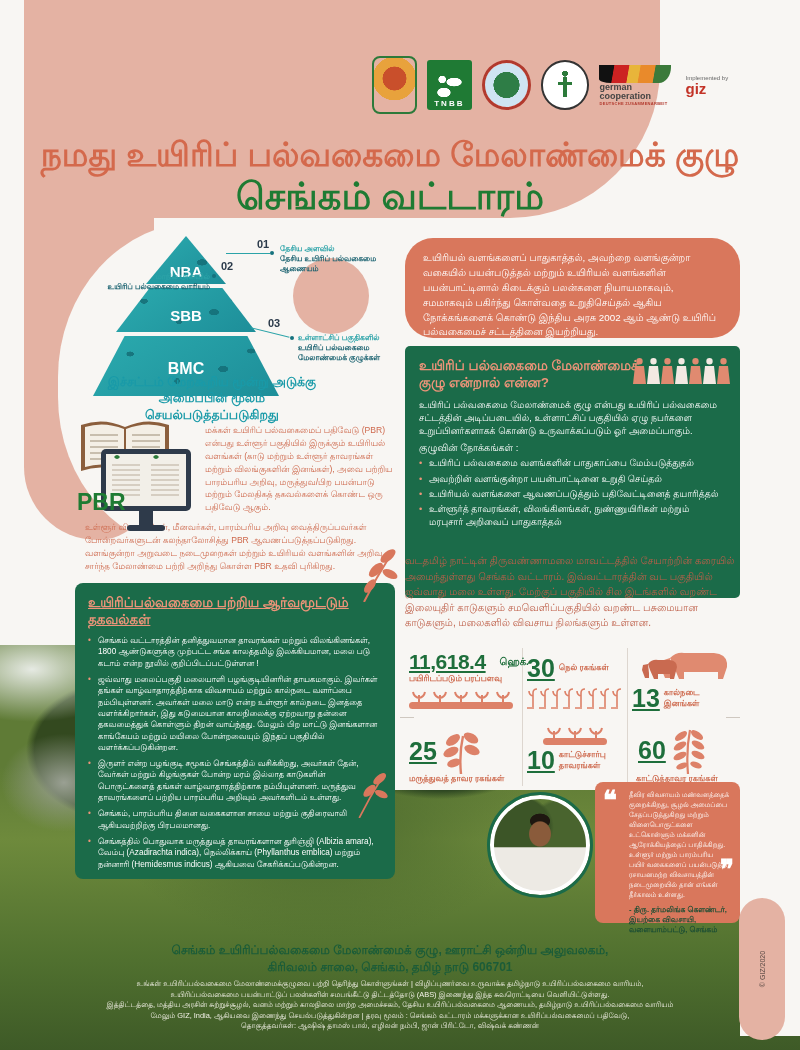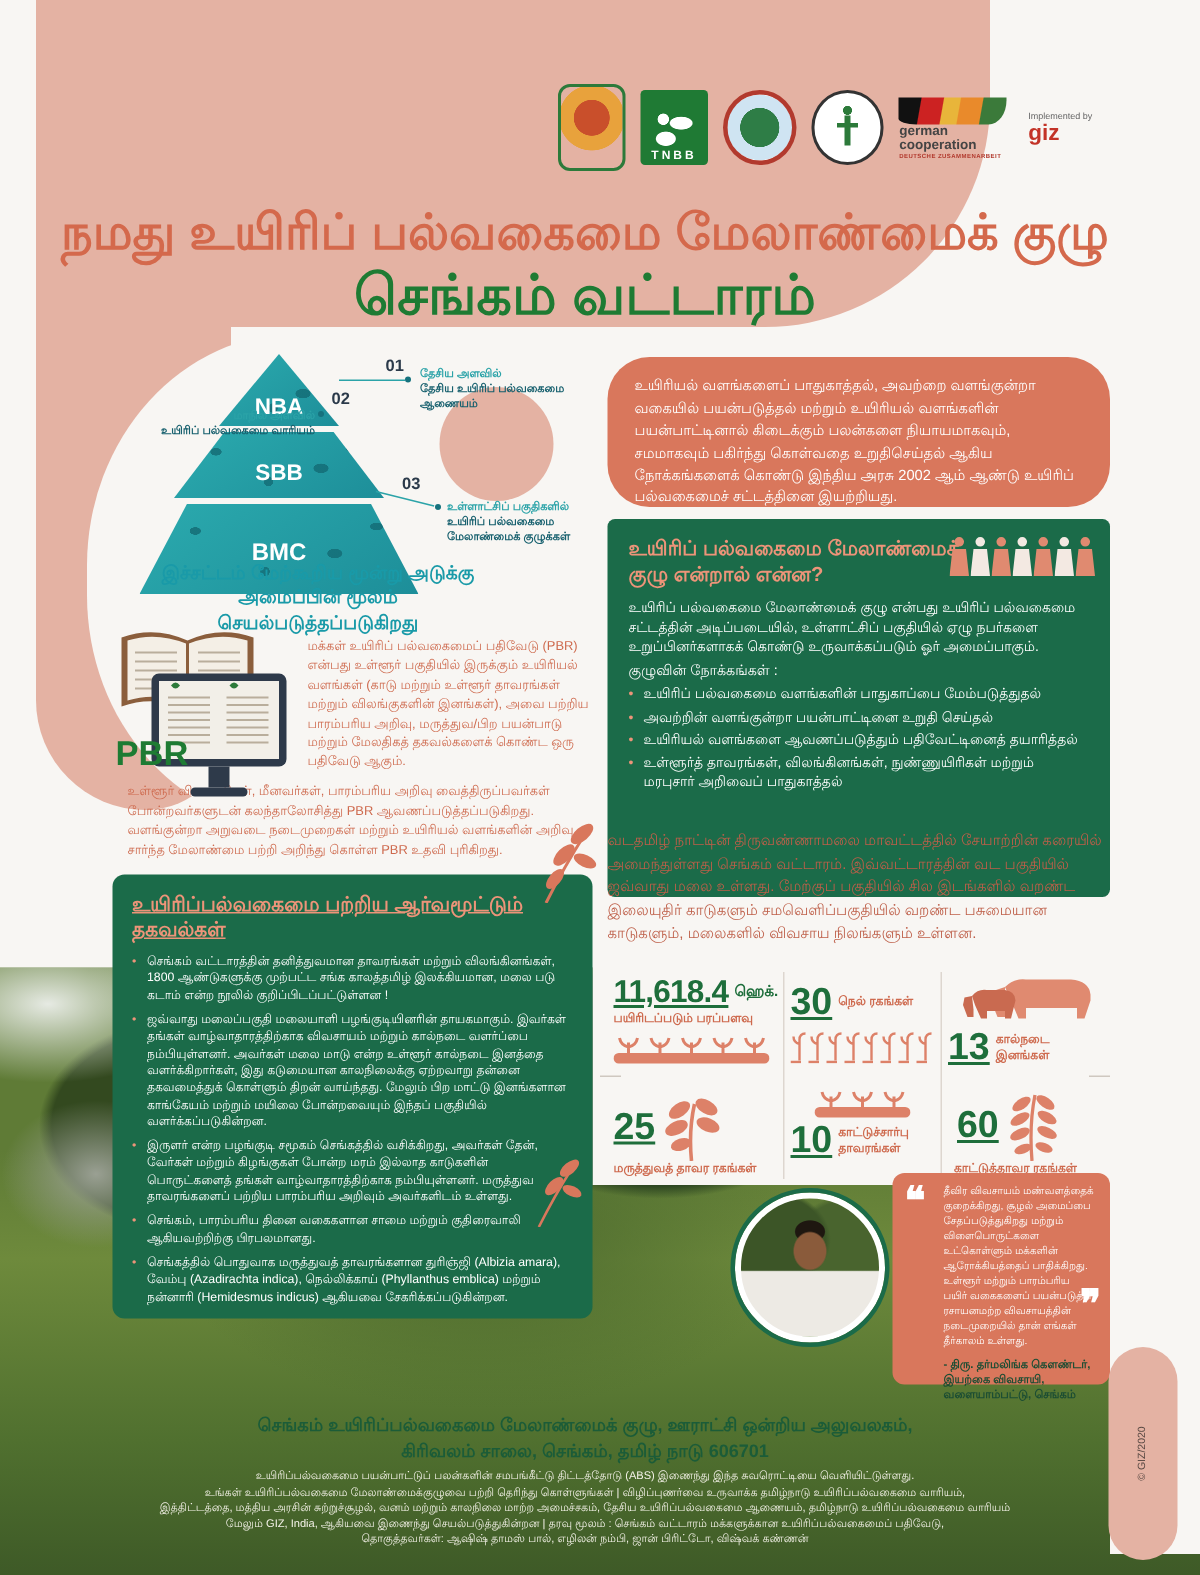--- a/index.html
+++ b/index.html
@@ -97,21 +97,21 @@
   .region{left:405px;top:553px;width:335px;z-index:3;font-size:10px;line-height:1.55;color:#BE5F49;}
   
   .stats{left:405px;top:648px;width:335px;height:138px;z-index:3;display:grid;grid-template-columns:118px 105px 112px;grid-template-rows:72px 66px;}
   .cell{position:relative;padding:2px 4px;}
   .cell.bR{border-right:1px solid #DDD6CF;}
   .tickL{left:400px;top:717px;width:14px;height:1px;background:#CFC8C0;z-index:3;}
   .tickR{left:726px;top:717px;width:14px;height:1px;background:#CFC8C0;z-index:3;}
   .val{font-weight:bold;color:var(--stat-green);text-decoration:underline;}
   .v-xl{font-size:21px;letter-spacing:-.5px;}
   .v-lg{font-size:25px;}
-  .unit{font-size:10px;font-weight:bold;color:var(--stat-green);}
+  .unit{font-size:10px;font-weight:bold;color:var(--stat-green);margin-left:10px;}
   .slabel{font-size:8.2px;font-weight:bold;color:var(--salmon-deep);line-height:1.25;}
   .hrow{display:flex;align-items:center;gap:4px;}
   
   .qcircle{left:490px;top:795px;width:100px;height:100px;border-radius:50%;z-index:4;border:4px solid #fff;outline:3px solid var(--green-box);
     background:radial-gradient(26px 30px at 50% 38%,#8A5B3B 0 40%,rgba(0,0,0,0) 44%),
       radial-gradient(16px 12px at 50% 24%,#1E1710 0 60%,rgba(0,0,0,0) 65%),
       linear-gradient(to bottom,rgba(0,0,0,0) 0 52%,#EDEAE4 53% 100%),
       radial-gradient(60px 50px at 22% 30%,#3C5527 0 60%,rgba(0,0,0,0) 66%),
       radial-gradient(70px 60px at 82% 40%,#49642E 0 60%,rgba(0,0,0,0) 66%),
       linear-gradient(#5F7B36,#749040);}
@@ -397,22 +397,22 @@
     <span class="qmark qm2">❞</span>
     <div class="qtext">தீவிர விவசாயம் மண்வளத்தைக் குறைக்கிறது, சூழல் அமைப்பை சேதப்படுத்துகிறது மற்றும் விளைபொருட்களை உட்கொள்ளும் மக்களின் ஆரோக்கியத்தைப் பாதிக்கிறது. உள்ளூர் மற்றும் பாரம்பரிய பயிர் வகைகளைப் பயன்படுத்தி ரசாயனமற்ற விவசாயத்தின் நடைமுறையில் தான் எங்கள் தீர்காலம் உள்ளது.</div>
     <div class="qattr">- திரு. தர்மலிங்க கௌண்டர், இயற்கை விவசாயி, வளையாம்பட்டு, செங்கம்</div>
   </div>
 
   <div class="abs f-bold">
     <div>செங்கம் உயிரிப்பல்வகைமை மேலாண்மைக் குழு, ஊராட்சி ஒன்றிய அலுவலகம்,</div>
     <div>கிரிவலம் சாலை, செங்கம், தமிழ் நாடு 606701</div>
   </div>
   <div class="abs f-small">
+    <div>உங்கள் உயிரிப்பல்வகைமை மேலாண்மைக்குழுவை பற்றி தெரிந்து கொள்ளுங்கள் | விழிப்புணர்வை உருவாக்க தமிழ்நாடு உயிரிப்பல்வகைமை வாரியம்,</div>
     <div>உயிரிப்பல்வகைமை பயன்பாட்டுப் பலன்களின் சமபங்கீட்டு திட்டத்தோடு (ABS) இணைந்து இந்த சுவரொட்டியை வெளியிட்டுள்ளது.</div>
-    <div>உங்கள் உயிரிப்பல்வகைமை மேலாண்மைக்குழுவை பற்றி தெரிந்து கொள்ளுங்கள் | விழிப்புணர்வை உருவாக்க தமிழ்நாடு உயிரிப்பல்வகைமை வாரியம்,</div>
     <div>இத்திட்டத்தை, மத்திய அரசின் சுற்றுச்சூழல், வனம் மற்றும் காலநிலை மாற்ற அமைச்சகம், தேசிய உயிரிப்பல்வகைமை ஆணையம், தமிழ்நாடு உயிரிப்பல்வகைமை வாரியம்</div>
     <div>மேலும் GIZ, India, ஆகியவை இணைந்து செயல்படுத்துகின்றன | தரவு மூலம் : செங்கம் வட்டாரம் மக்களுக்கான உயிரிப்பல்வகைமைப் பதிவேடு,</div>
     <div>தொகுத்தவர்கள்: ஆஷிஷ் தாமஸ் பால், எழிலன் நம்பி, ஜான் பிரிட்டோ, விஷ்வக் கண்ணன்</div>
   </div>
 
   <div class="abs blob-br">
     <span class="credit">© GIZ/2020</span>
   </div>
 
 </div>

